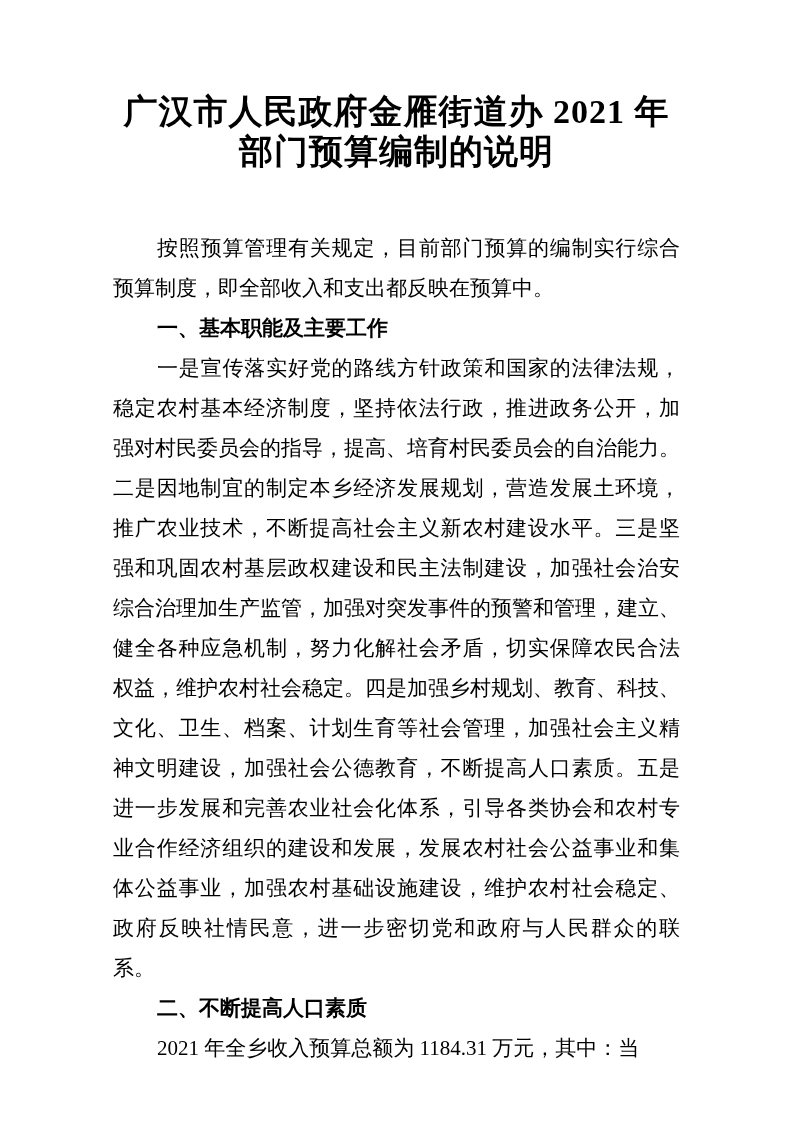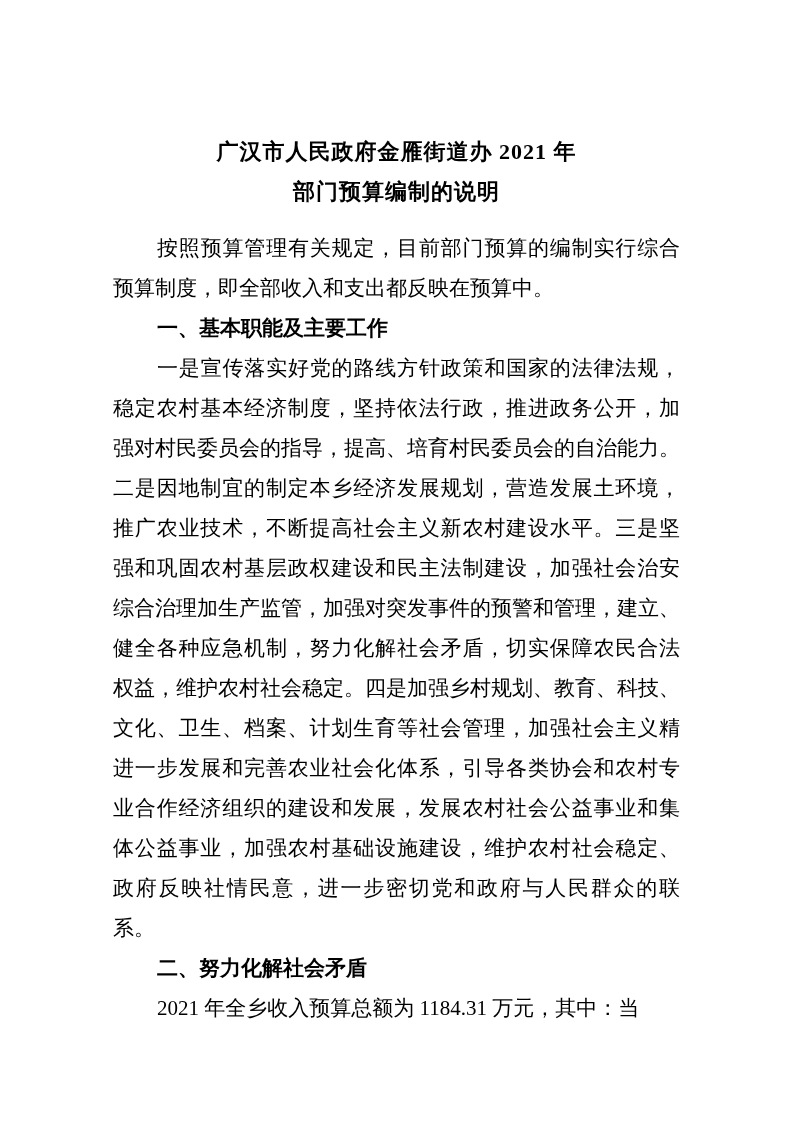--- a/index.html
+++ b/index.html
@@ -17,24 +17,23 @@
     overflow: hidden;
   }
   .doc-title {
     position: absolute;
     top: 92px;
     left: 0;
     width: 100%;
     text-align: center;
     font-family: "Liberation Serif", serif;
     font-weight: bold;
-    font-size: 22px;
+    font-size: 34px;
     line-height: 40px;
     letter-spacing: 1px;
-    margin-top: 40px;
   }
   .doc-body {
     position: absolute;
     top: 228px;
     left: 113px;
     width: 567px;
     font-size: 21px;
     line-height: 40px;
   }
   .line {
@@ -74,21 +73,22 @@
       <div class="line indent full">一是宣传落实好党的路线方针政策和国家的法律法规，</div>
       <div class="line full">稳定农村基本经济制度，坚持依法行政，推进政务公开，加</div>
       <div class="line full">强对村民委员会的指导，提高、培育村民委员会的自治能力。</div>
       <div class="line full">二是因地制宜的制定本乡经济发展规划，营造发展土环境，</div>
       <div class="line full">推广农业技术，不断提高社会主义新农村建设水平。三是坚</div>
       <div class="line full">强和巩固农村基层政权建设和民主法制建设，加强社会治安</div>
       <div class="line full">综合治理加生产监管，加强对突发事件的预警和管理，建立、</div>
       <div class="line full">健全各种应急机制，努力化解社会矛盾，切实保障农民合法</div>
       <div class="line full">权益，维护农村社会稳定。四是加强乡村规划、教育、科技、</div>
       <div class="line full">文化、卫生、档案、计划生育等社会管理，加强社会主义精</div>
+      <div class="line full">神文明建设，加强社会公德教育，不断提高人口素质。五是</div>
       <div class="line full">进一步发展和完善农业社会化体系，引导各类协会和农村专</div>
       <div class="line full">业合作经济组织的建设和发展，发展农村社会公益事业和集</div>
       <div class="line full">体公益事业，加强农村基础设施建设，维护农村社会稳定、</div>
       <div class="line full">政府反映社情民意，进一步密切党和政府与人民群众的联</div>
       <div class="line end">系。</div>
-      <div class="line heading indent">二、努力化解社会矛盾</div>
+      <div class="line heading indent">二、不断提高人口素质</div>
       <div class="line indent end">2021 年全乡收入预算总额为 1184.31 万元，其中：当</div>
     </div>
 </div>
 
 </body></html>

